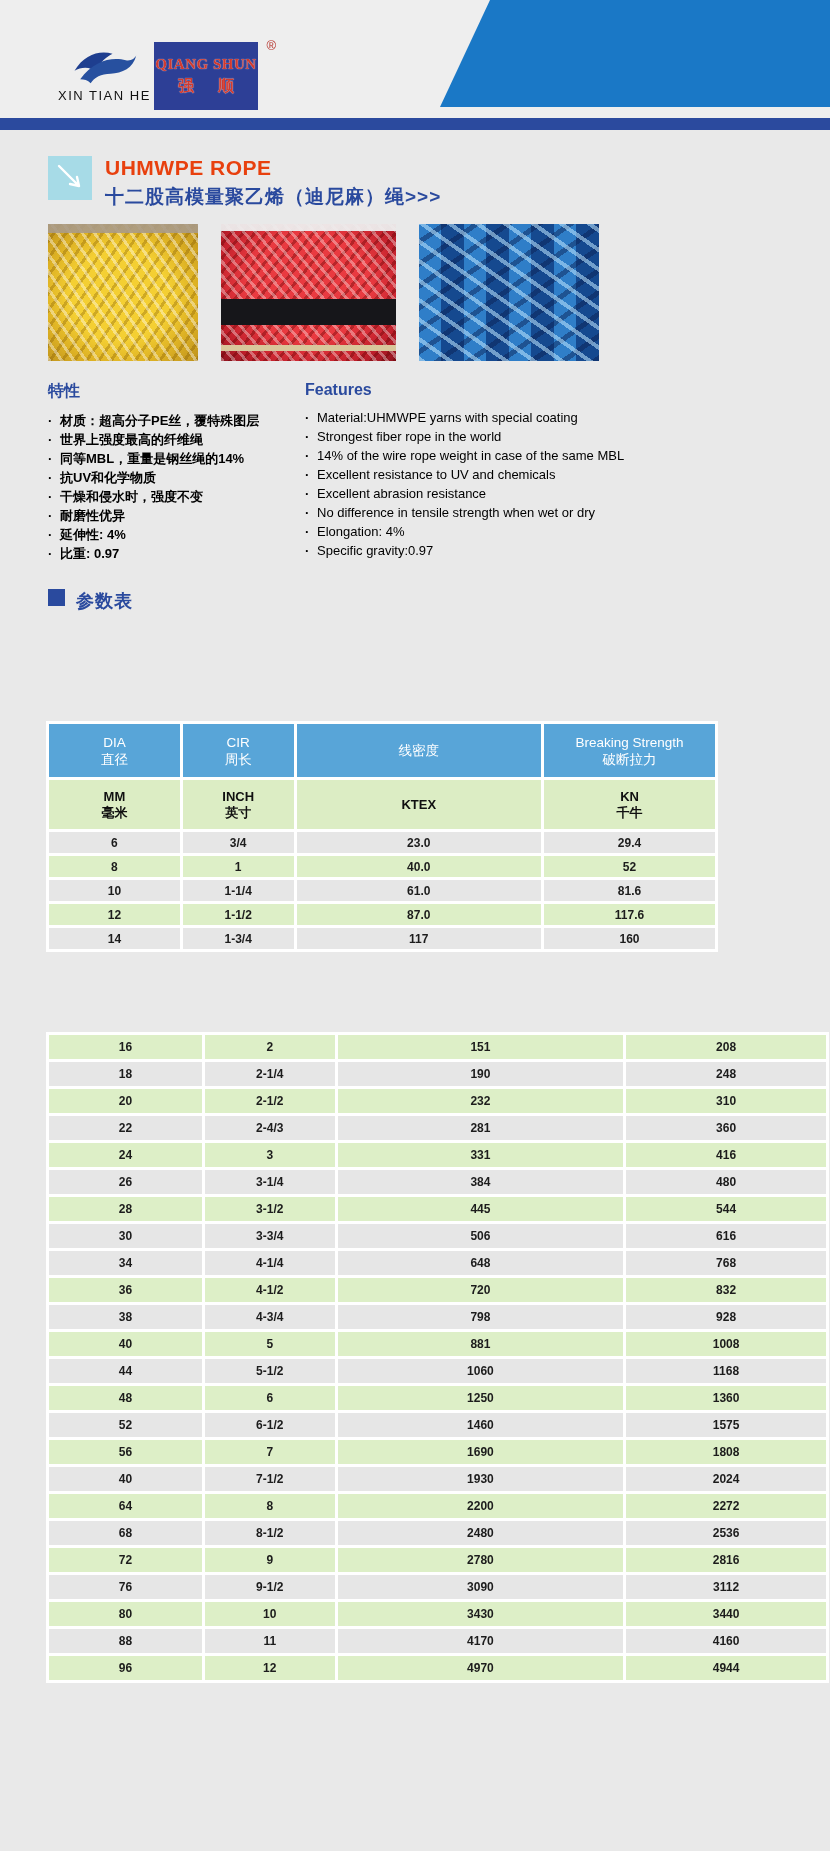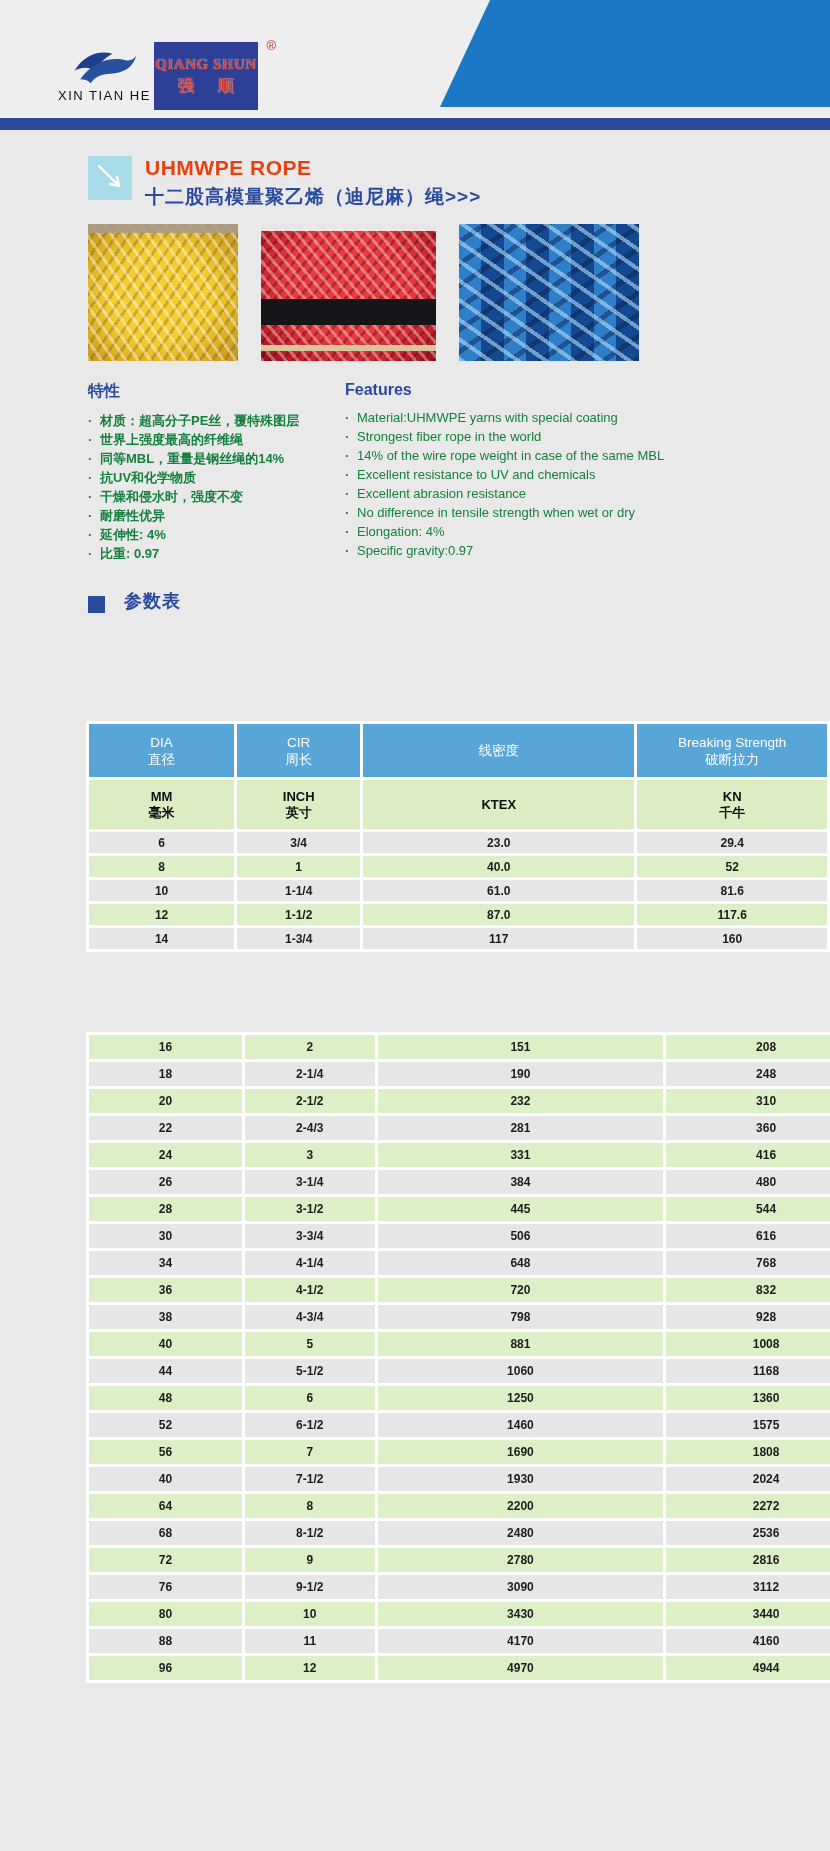--- a/index.html
+++ b/index.html
@@ -24,21 +24,21 @@
            align-items:center; }
   .brand-en { font-family:"Liberation Serif","DejaVu Serif",serif; font-weight:bold;
               color:#d03a30; font-size:15px; letter-spacing:.5px; white-space:nowrap;
               text-shadow:0 0 1px #fff; }
   .brand-zh { font-family:"Liberation Serif","DejaVu Serif",serif; font-weight:bold;
               color:#d03a30; font-size:16px; letter-spacing:10px; margin-top:3px;
               text-indent:10px; text-shadow:0 0 1px #fff; }
   .brand-reg { position:absolute; right:-18px; top:-4px; color:#b5322a; font-size:13px; }
   .topbar { height:12px; background:#2b4a9e; }
   
-  .main { padding:0 70px 0 88px; }
+  .main { padding:0 70px 0 48px; }
   .title-row { margin-top:26px; display:flex; gap:13px; align-items:flex-start; }
   .title-icon { width:44px; height:44px; background:#a7dbe7; flex:0 0 44px; }
   .title-en { color:#e8400e; font-size:21px; font-weight:bold; letter-spacing:.5px; }
   .title-zh { color:#2a4a9e; font-size:19px; font-weight:bold; margin-top:4px; letter-spacing:1px; }
   
   .images-row { margin-top:14px; display:flex; gap:23px; }
   .pimg { height:137px; }
   .img-yellow { width:150px;
     background-color:#e5bd2c;
     background-image:
@@ -63,30 +63,30 @@
       repeating-linear-gradient(35deg, rgba(190,230,255,.55) 0 4px, rgba(190,230,255,0) 4px 16px),
       repeating-linear-gradient(-35deg, rgba(10,30,80,.45) 0 5px, rgba(10,30,80,0) 5px 18px),
       repeating-linear-gradient(90deg, #2f7ec8 0 22px, #15498f 22px 45px);
   }
   
   .features-row { margin-top:20px; display:flex; }
   .fcol-cn { width:257px; flex:0 0 257px; }
   .fcol-en { flex:1; }
   .fhead { color:#2a4a9e; font-size:16px; font-weight:bold; margin-bottom:9px; }
   ul.flist { list-style:none; }
-  ul.flist li { font-size:13px; line-height:19px; color:#15803d; padding-left:12px; position:relative; }
+  ul.flist li { font-size:13px; line-height:19px; color:#000000; padding-left:12px; position:relative; }
   ul.flist li::before { content:"·"; position:absolute; left:0; font-weight:bold; }
   .fcol-cn ul.flist li { font-weight:bold; }
   
-  .spec-head-row { margin-top:26px; display:flex; align-items:flex-end; gap:19px; }
+  .spec-head-row { margin-top:26px; display:flex; align-items:flex-start; gap:11px; }
   .spec-square { width:17px; height:17px; background:#2a4a9e; flex:0 0 17px; }
   .spec-head { color:#2a4a9e; font-size:18px; font-weight:bold; letter-spacing:1px; }
   
   table.spec { border-collapse:collapse; margin-left:-2px; table-layout:fixed; }
-  table.spec.t1 { width:744px; margin-top:108px; }
+  table.spec.t1 { width:672px; margin-top:108px; }
   table.spec.t2 { width:783px; margin-top:80px; }
   table.spec th, table.spec td { border:3px solid #fff; text-align:center; vertical-align:middle; }
   .col-dia   { width:20%; }
   .col-cir   { width:17%; }
   .col-den   { width:37%; }
   .col-brk   { width:26%; }
   tr.head th { background:#58a5d8; color:#fff; font-weight:normal; height:56px;
                font-size:13.5px; line-height:17px; }
   tr.units th { background:#dcedc4; color:#101010; font-weight:bold; height:52px;
                 font-size:13px; line-height:16px; }

